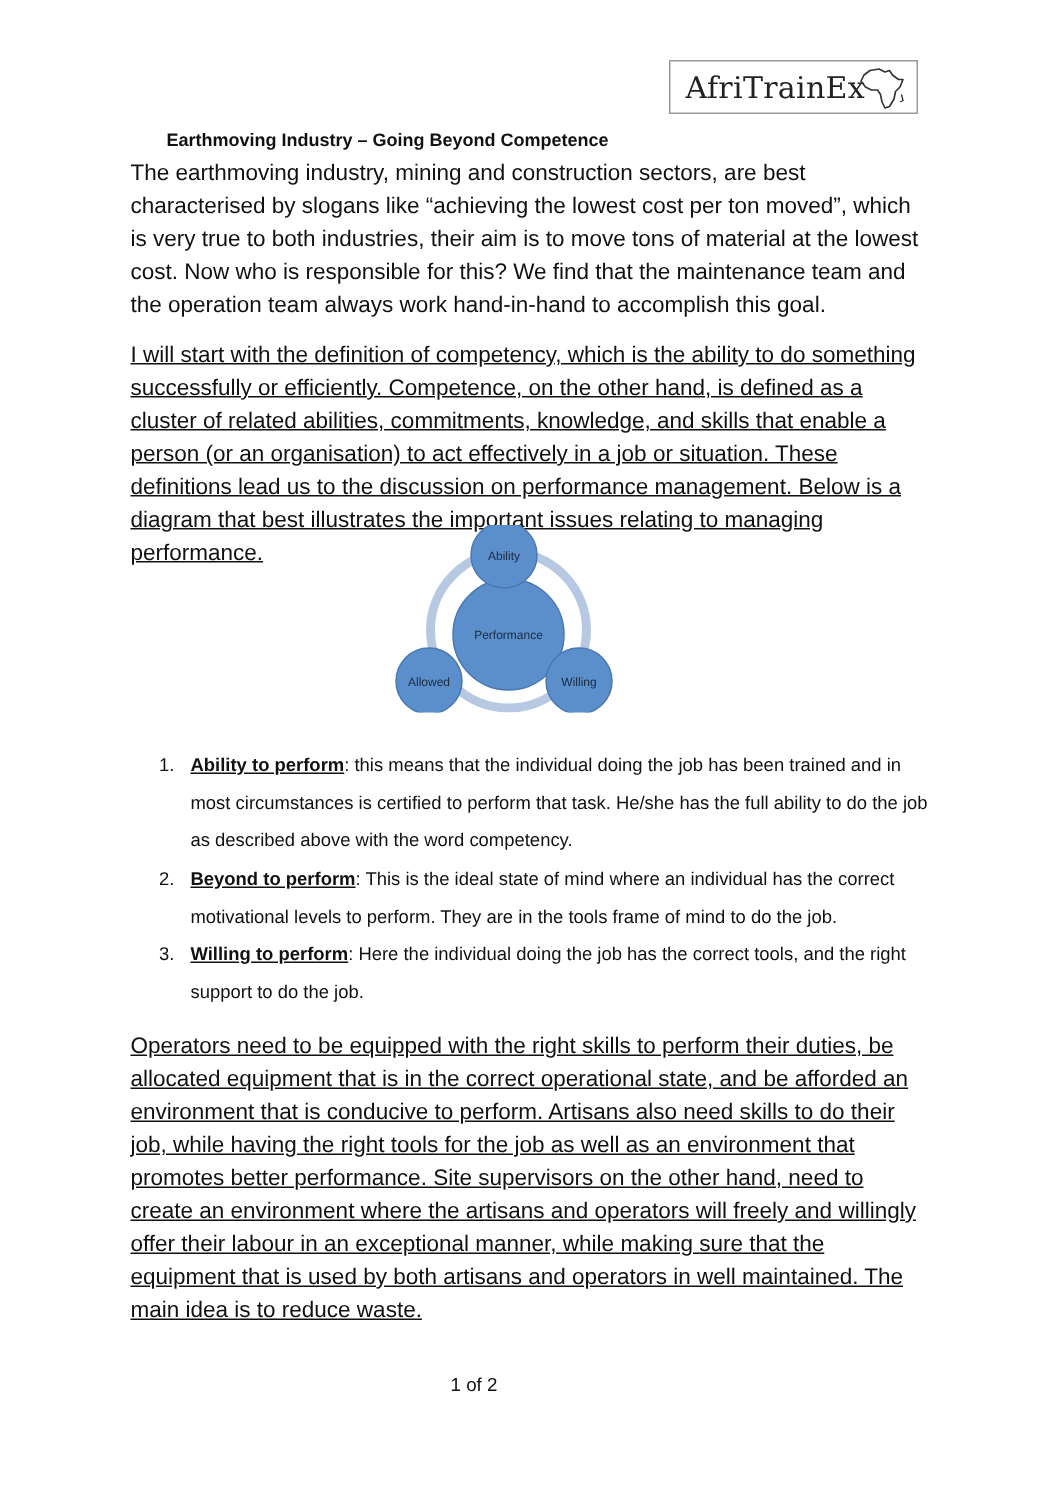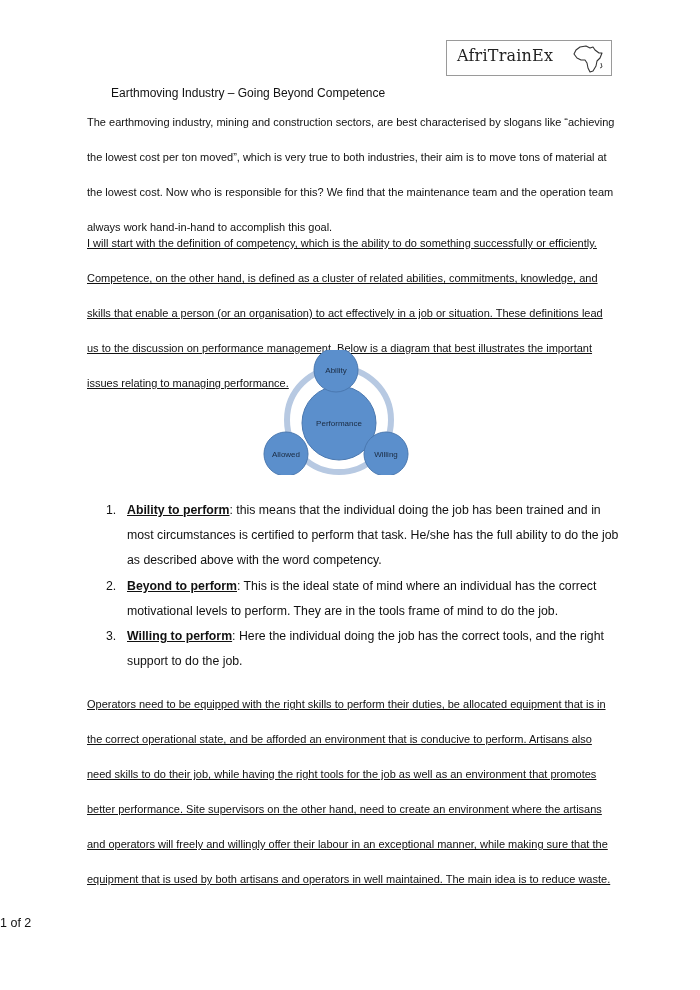--- a/index.html
+++ b/index.html
@@ -1,34 +1,34 @@
 <!DOCTYPE html>
 <html><head>
 <meta charset="utf-8">
 <style>
   html, body { margin: 0; padding: 0; background: #ffffff; }
   body { width: 700px; height: 990px; position: relative; overflow: hidden;
          font-family: "Liberation Sans", sans-serif; color: #111; }
   .logo { position: absolute; left: 446px; top: 40px; width: 166px; height: 36px;
           border: 1px solid #9a9a9a; box-sizing: border-box; background: #fff; }
   .logo-text { position: absolute; left: 10px; top: 5px;
-               font-family: "DejaVu Serif", serif; font-size: 16px; color: #222; letter-spacing: 0.2px; }
+               font-family: "DejaVu Serif", serif; font-size: 20px; color: #222; letter-spacing: 0.2px; }
   .logo-map { position: absolute; right: 6px; top: 3px; width: 34px; height: 30px; }
-  .doc-title { position: absolute; left: 87px; top: 86px; font-size: 12px; font-weight: normal; padding-left: 24px; }
-  .para { position: absolute; left: 87px; width: 530px; font-size: 11px; line-height: 35px; }
+  .doc-title { position: absolute; left: 87px; top: 86px; font-size: 12px; font-weight: bold; padding-left: 24px; }
+  .para { position: absolute; left: 87px; width: 530px; font-size: 15px; line-height: 22px; }
   .p1 { top: 105px; }
   .p2 { top: 226px; text-decoration: underline; }
   .p3 { top: 687px; text-decoration: underline; }
   .diagram { position: absolute; left: 256px; top: 350px; width: 170px; height: 125px; }
   .list { position: absolute; left: 106px; top: 498px; width: 520px; margin: 0; padding: 0; list-style: none;
           font-size: 12.3px; line-height: 25.2px; }
   .list li { position: relative; padding-left: 21px; }
   .list .num { position: absolute; left: 0; top: 0; }
   .list b { font-weight: bold; text-decoration: underline; }
-  .page-num { position: absolute; left: 0; width: 632px; top: 916px; font-size: 12.5px; }
+  .page-num { position: absolute; left: 0; width: 632px; top: 916px; text-align: center; font-size: 12.5px; }
 </style>
 </head>
 <body>
 
 <div class="logo">
   <span class="logo-text">AfriTrainEx</span>
   <svg class="logo-map" viewBox="0 0 34 30">
     <path d="M9 3 L15 2 L19 4 L22 3 L24 6 L28 9 L31 9 L29 14 L26 17 L25 22 L22 27 L19 28 L17 24 L16 19 L14 16 L10 16 L6 14 L3 10 L5 6 Z" fill="none" stroke="#333" stroke-width="1.1" stroke-linejoin="round"></path>
     <path d="M30 19 L31 23 L29 24" fill="none" stroke="#333" stroke-width="0.9"></path>
   </svg>

